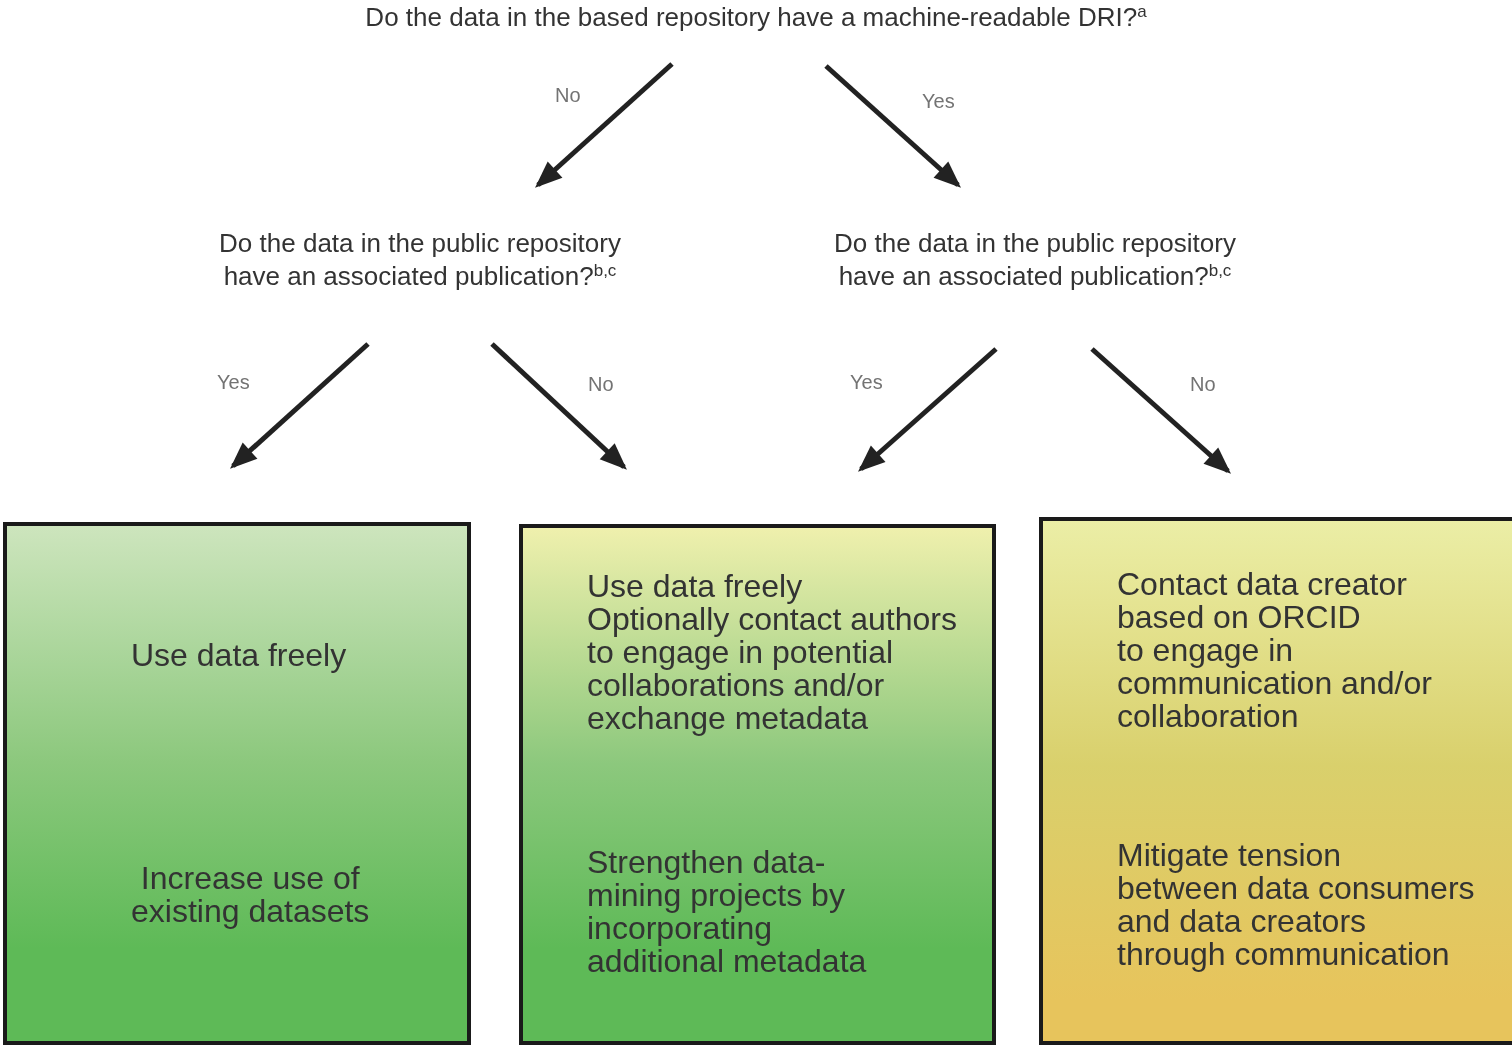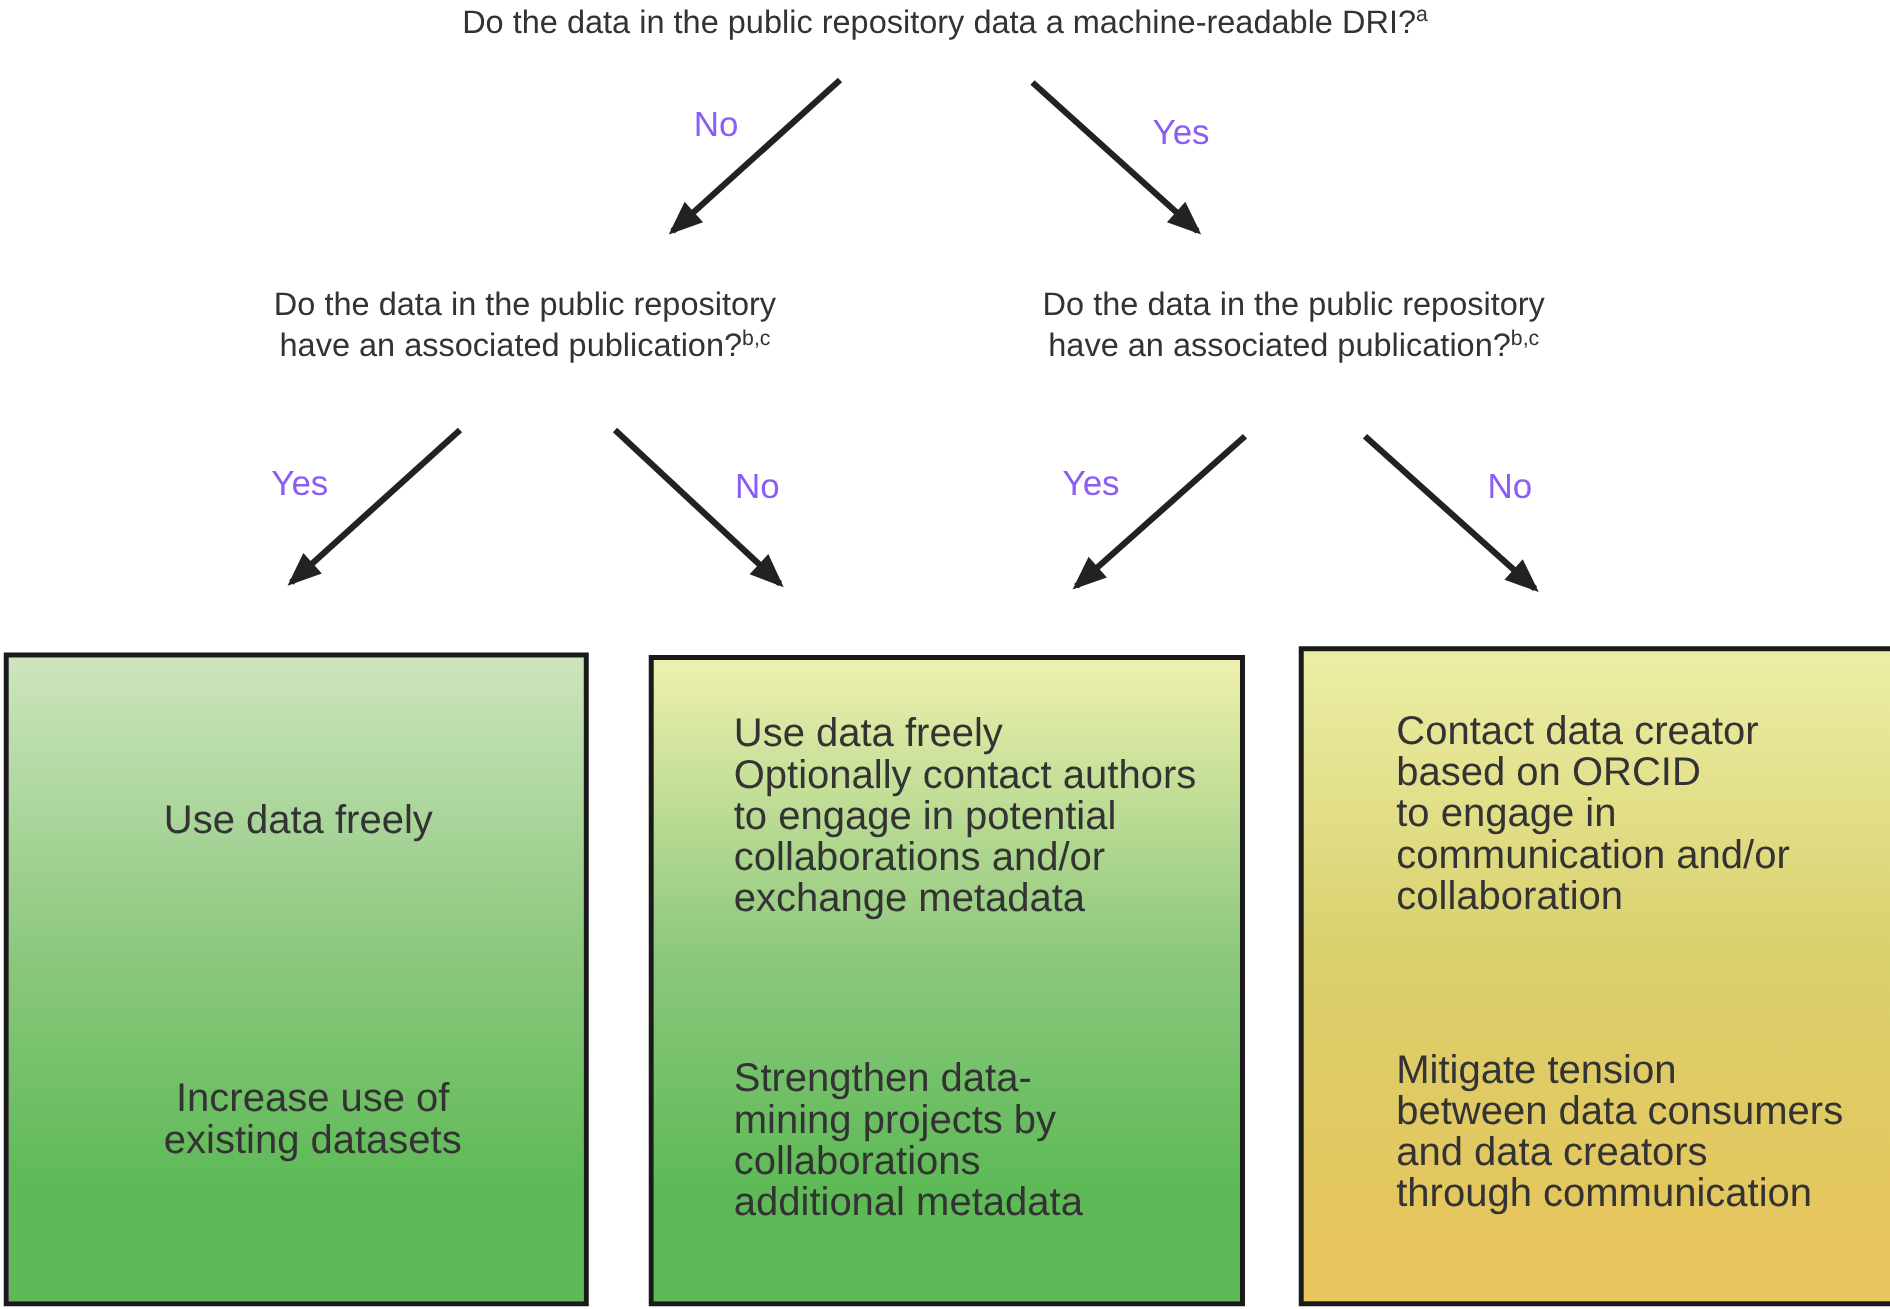--- a/index.html
+++ b/index.html
@@ -14,21 +14,21 @@
   #arrow-layer{position:absolute;left:0;top:0;width:1512px;height:1047px;z-index:1;}
   .question{
     position:absolute;z-index:2;
     font-size:26px;line-height:33px;text-align:center;color:#333333;
   }
   .question sup{
     font-size:17px;line-height:0;vertical-align:baseline;position:relative;top:-9px;
   }
   .branch-label{
     position:absolute;z-index:2;
-    font-size:28px;color:#8b5cf6;
+    font-size:20px;color:#737373;
   }
   .outcome{
     position:absolute;z-index:2;
     border:4px solid #1a1a1a;box-sizing:border-box;
   }
   .outcome .block{
     position:absolute;
     font-size:32px;line-height:33px;color:#333333;
     white-space:pre-line;
   }
@@ -46,21 +46,21 @@
     </defs>
     <line x1="672" y1="64" x2="538" y2="185" stroke="#222222" stroke-width="5" marker-end="url(#ah)"></line>
     <line x1="826" y1="66" x2="958" y2="185" stroke="#222222" stroke-width="5" marker-end="url(#ah)"></line>
     <line x1="368" y1="344" x2="233" y2="466" stroke="#222222" stroke-width="5" marker-end="url(#ah)"></line>
     <line x1="492" y1="344" x2="624" y2="467" stroke="#222222" stroke-width="5" marker-end="url(#ah)"></line>
     <line x1="996" y1="349" x2="861" y2="469" stroke="#222222" stroke-width="5" marker-end="url(#ah)"></line>
     <line x1="1092" y1="349" x2="1228" y2="471" stroke="#222222" stroke-width="5" marker-end="url(#ah)"></line>
   </svg>
 
   <div class="question" style="left:0;top:1px;width:1512px;">
-    <span>Do the data in the public repository data a machine-readable DRI?</span><sup>a</sup>
+    <span>Do the data in the based repository have a machine-readable DRI?</span><sup>a</sup>
   </div>
 
   <div class="branch-label" style="left:555px;top:84px;">No</div>
   <div class="branch-label" style="left:922px;top:90px;">Yes</div>
 
   <div class="question" style="left:120px;top:227px;width:600px;">
     <div>Do the data in the public repository</div>
     <div><span>have an associated publication?</span><sup>b,c</sup></div>
   </div>
 
@@ -81,21 +81,21 @@
   </div>
 
   <div class="outcome" style="left: 519px; top: 524px; width: 477px; height: 521px; background: linear-gradient(rgb(239, 240, 173) 0%, rgb(140, 200, 125) 46%, rgb(94, 186, 87) 82%);">
     <div class="block" style="left:64px;top:42px;">Use data freely
 Optionally contact authors
 to engage in potential
 collaborations and/or
 exchange metadata</div>
     <div class="block" style="left:64px;top:318px;">Strengthen data-
 mining projects by
-collaborations
+incorporating
 additional metadata</div>
   </div>
 
   <div class="outcome" style="left: 1039px; top: 517px; width: 536px; height: 528px; background: linear-gradient(rgb(235, 238, 166) 0%, rgb(217, 208, 108) 47%, rgb(231, 196, 92) 92%);">
     <div class="block" style="left:74px;top:47px;">Contact data creator
 based on ORCID
 to engage in
 communication and/or
 collaboration</div>
     <div class="block" style="left:74px;top:318px;">Mitigate tension

